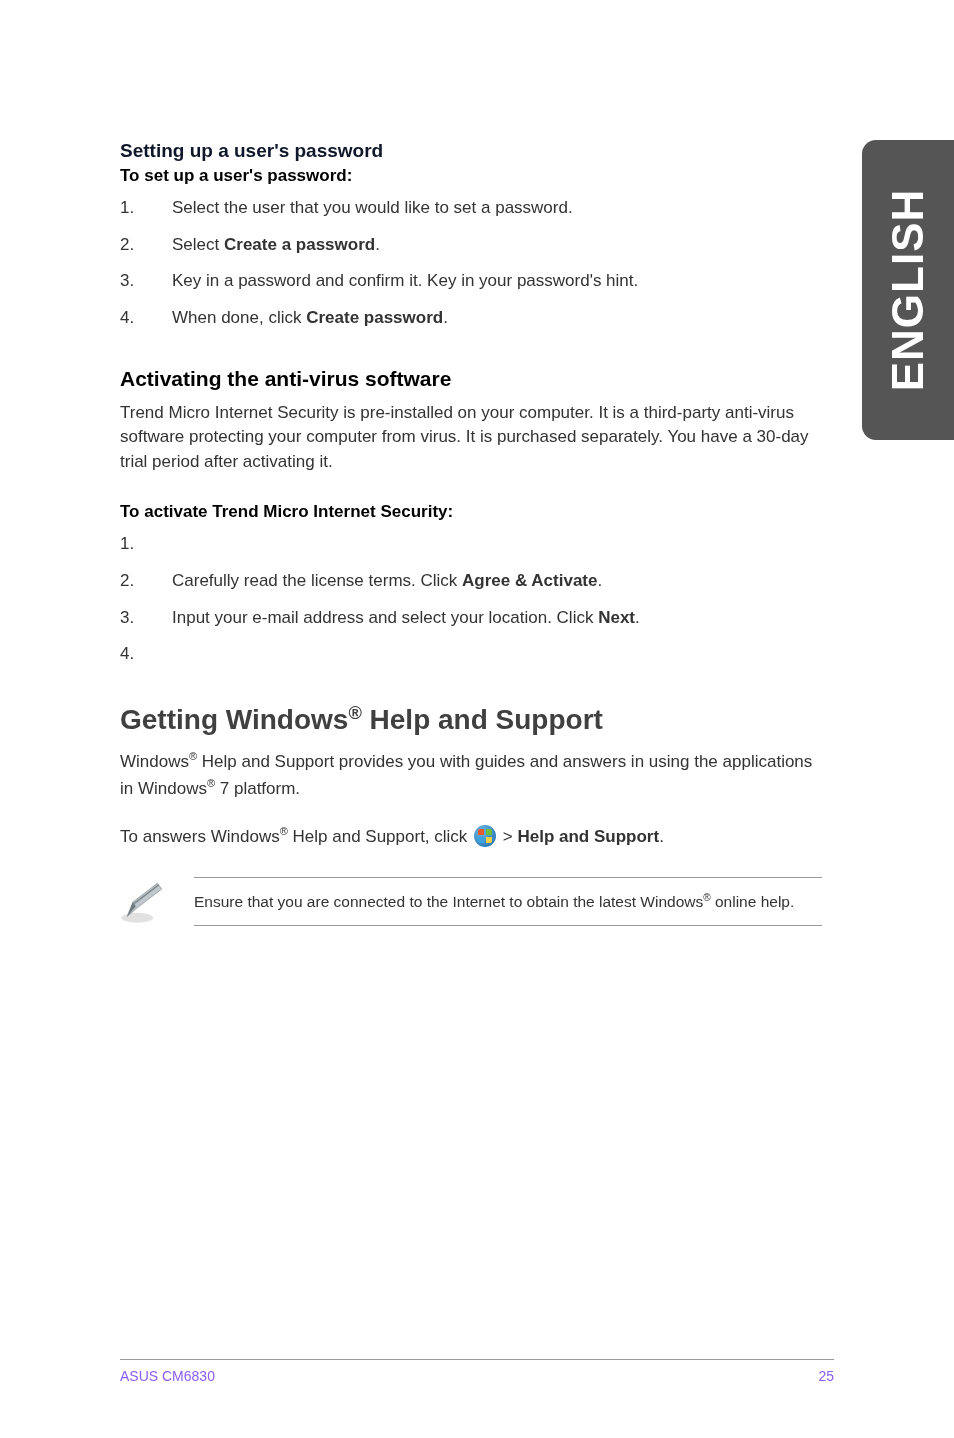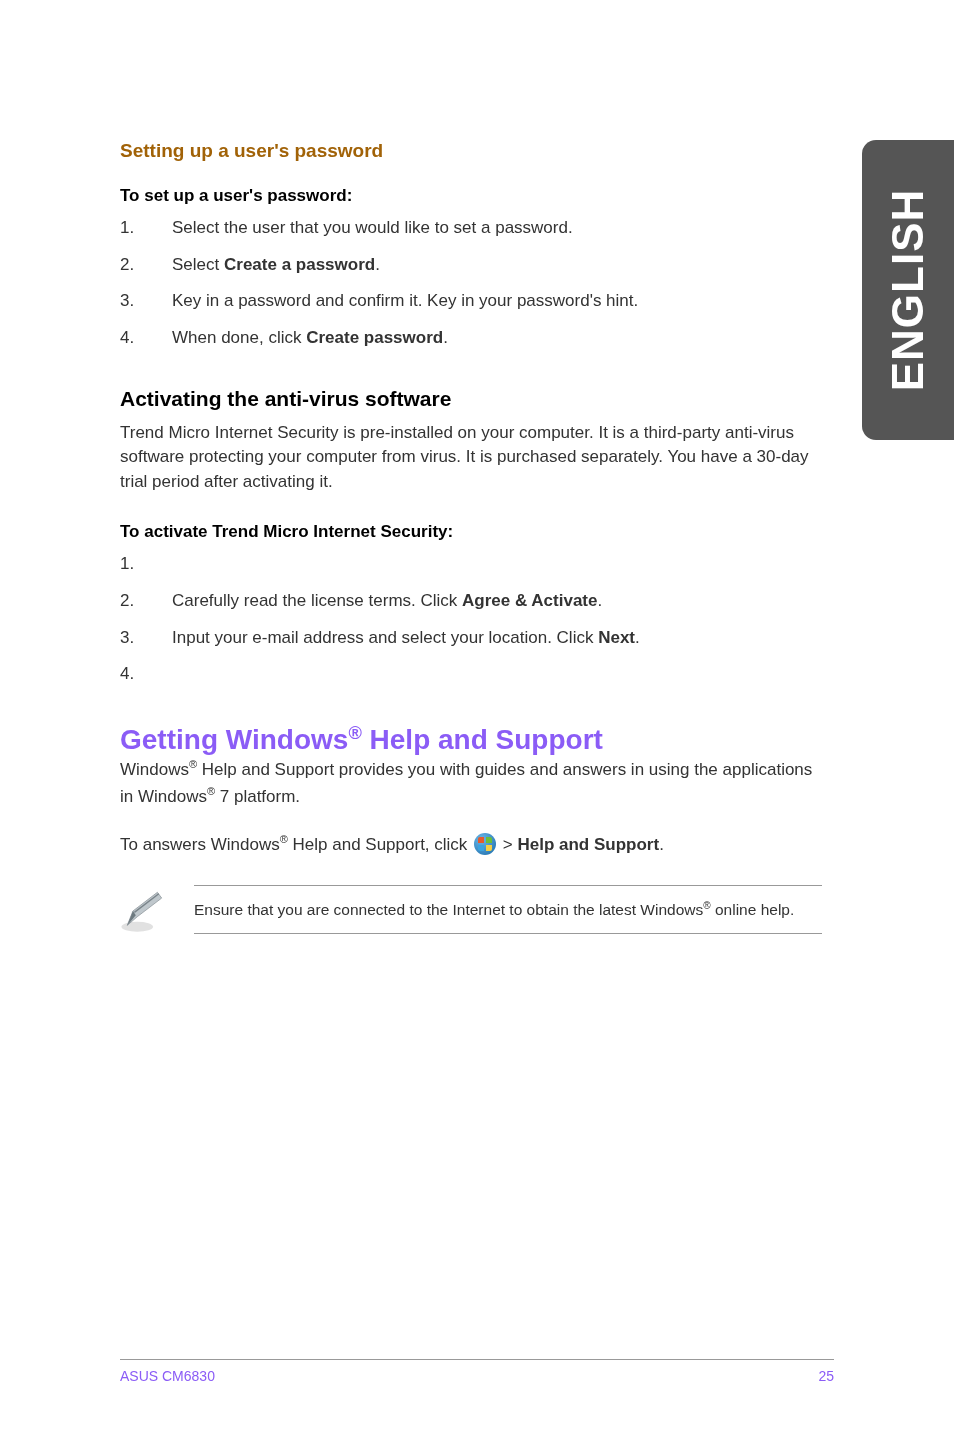--- a/index.html
+++ b/index.html
@@ -32,41 +32,42 @@
     color: #fff;
     font-weight: bold;
     font-size: 44px;
     transform: rotate(-90deg);
     white-space: nowrap;
     letter-spacing: 1px;
   }
   .h3 {
     font-size: 19px;
     font-weight: bold;
-    color: #a16207;
-    margin-bottom: 24px;
+    color: #0f172a;
+    margin-bottom: 4px;
   }
   .h4 {
     font-size: 17px;
     font-weight: bold;
     color: #000;
     margin-bottom: 10px;
   }
   .subhead {
     font-size: 21px;
     font-weight: bold;
     color: #000;
     margin-top: 36px;
     margin-bottom: 10px;
   }
   .section-title {
     font-size: 28px;
     font-weight: bold;
-    color: #8b5cf6;
+    color: #404040;
     margin-top: 36px;
+    margin-bottom: 12px;
   }
   ol.steps {
     list-style: none;
     margin: 6px 0 0 0;
     padding: 0;
   }
   ol.steps li {
     display: flex;
     gap: 34px;
     margin-bottom: 12px;
@@ -80,21 +81,21 @@
   .para {
     font-size: 17px;
     line-height: 1.45;
     color: #333;
     margin-bottom: 14px;
   }
   .bold { font-weight: bold; text-align: center; }
   sup { font-size: 0.65em; vertical-align: super; }
   .note-row {
     display: flex;
-    align-items: flex-end;
+    align-items: center;
     gap: 28px;
     margin-top: 28px;
   }
   .note-icon {
     width: 46px;
     height: 46px;
     display: flex;
     align-items: center;
     justify-content: center;
     flex-shrink: 0;

